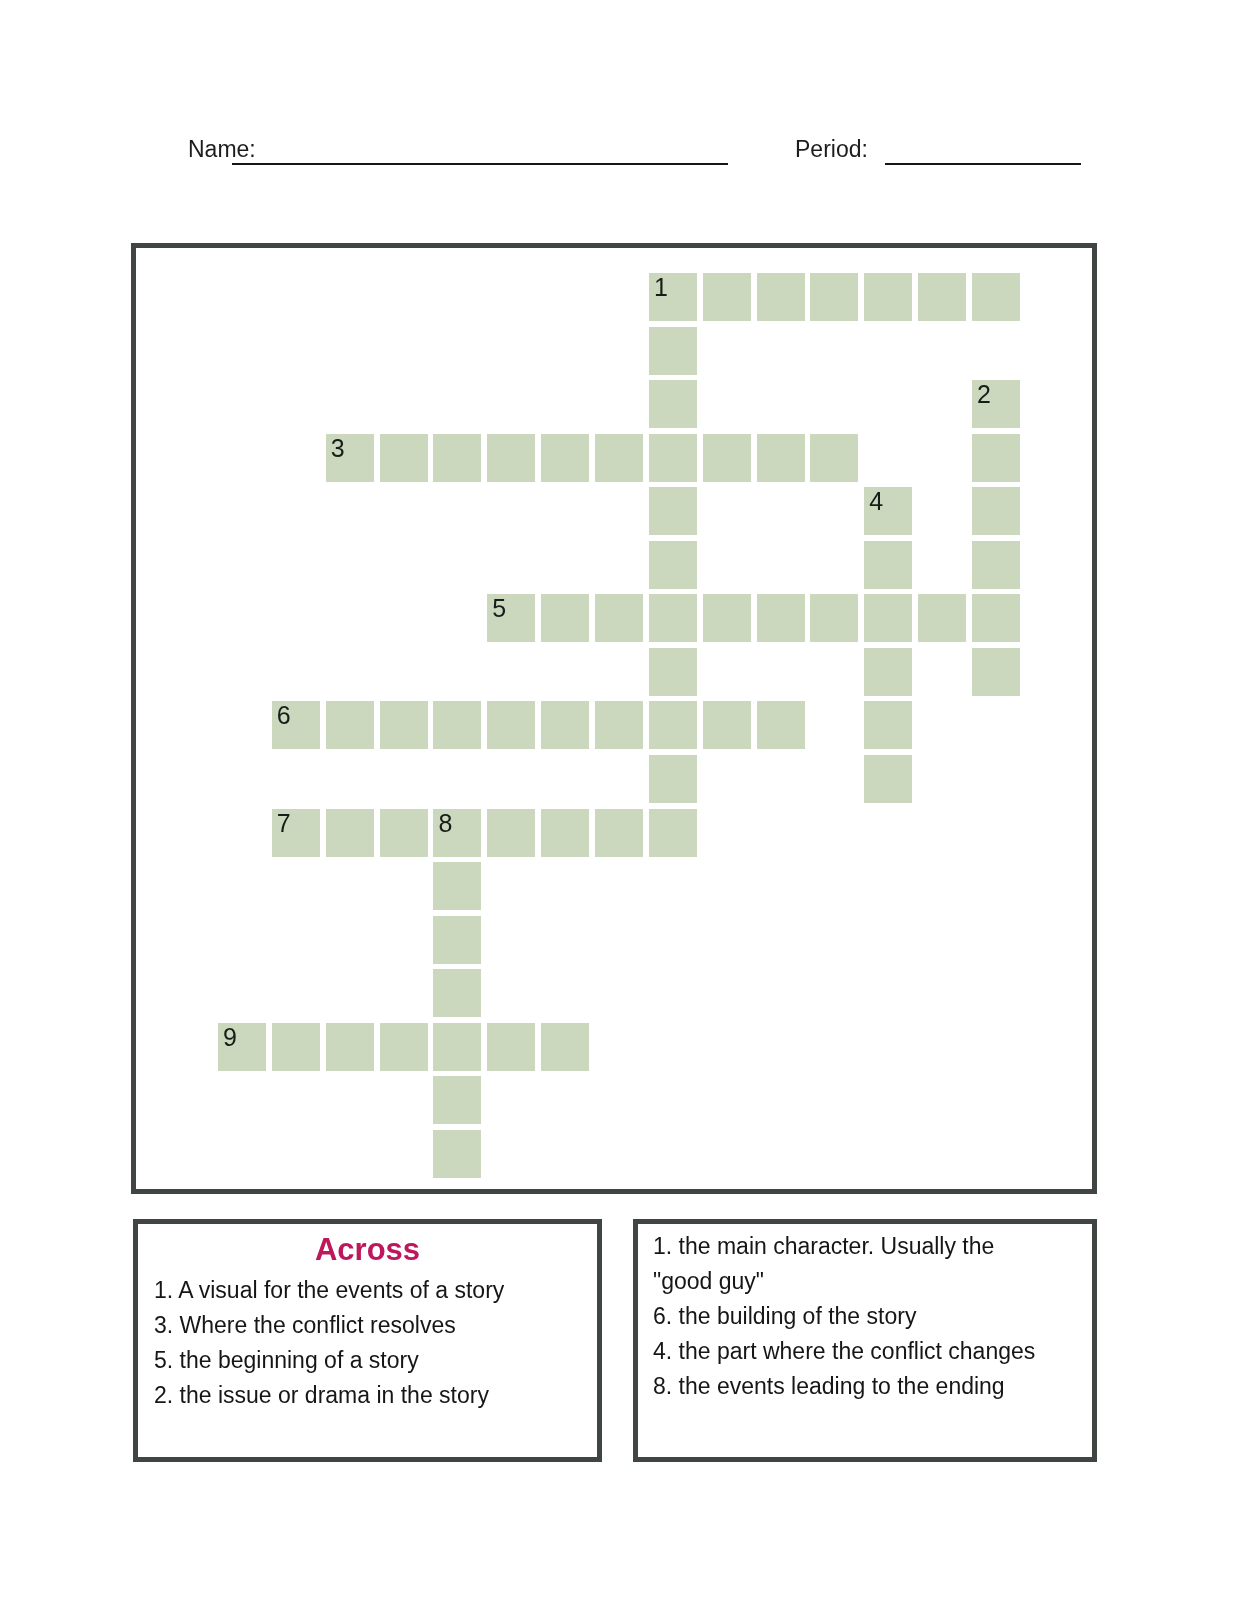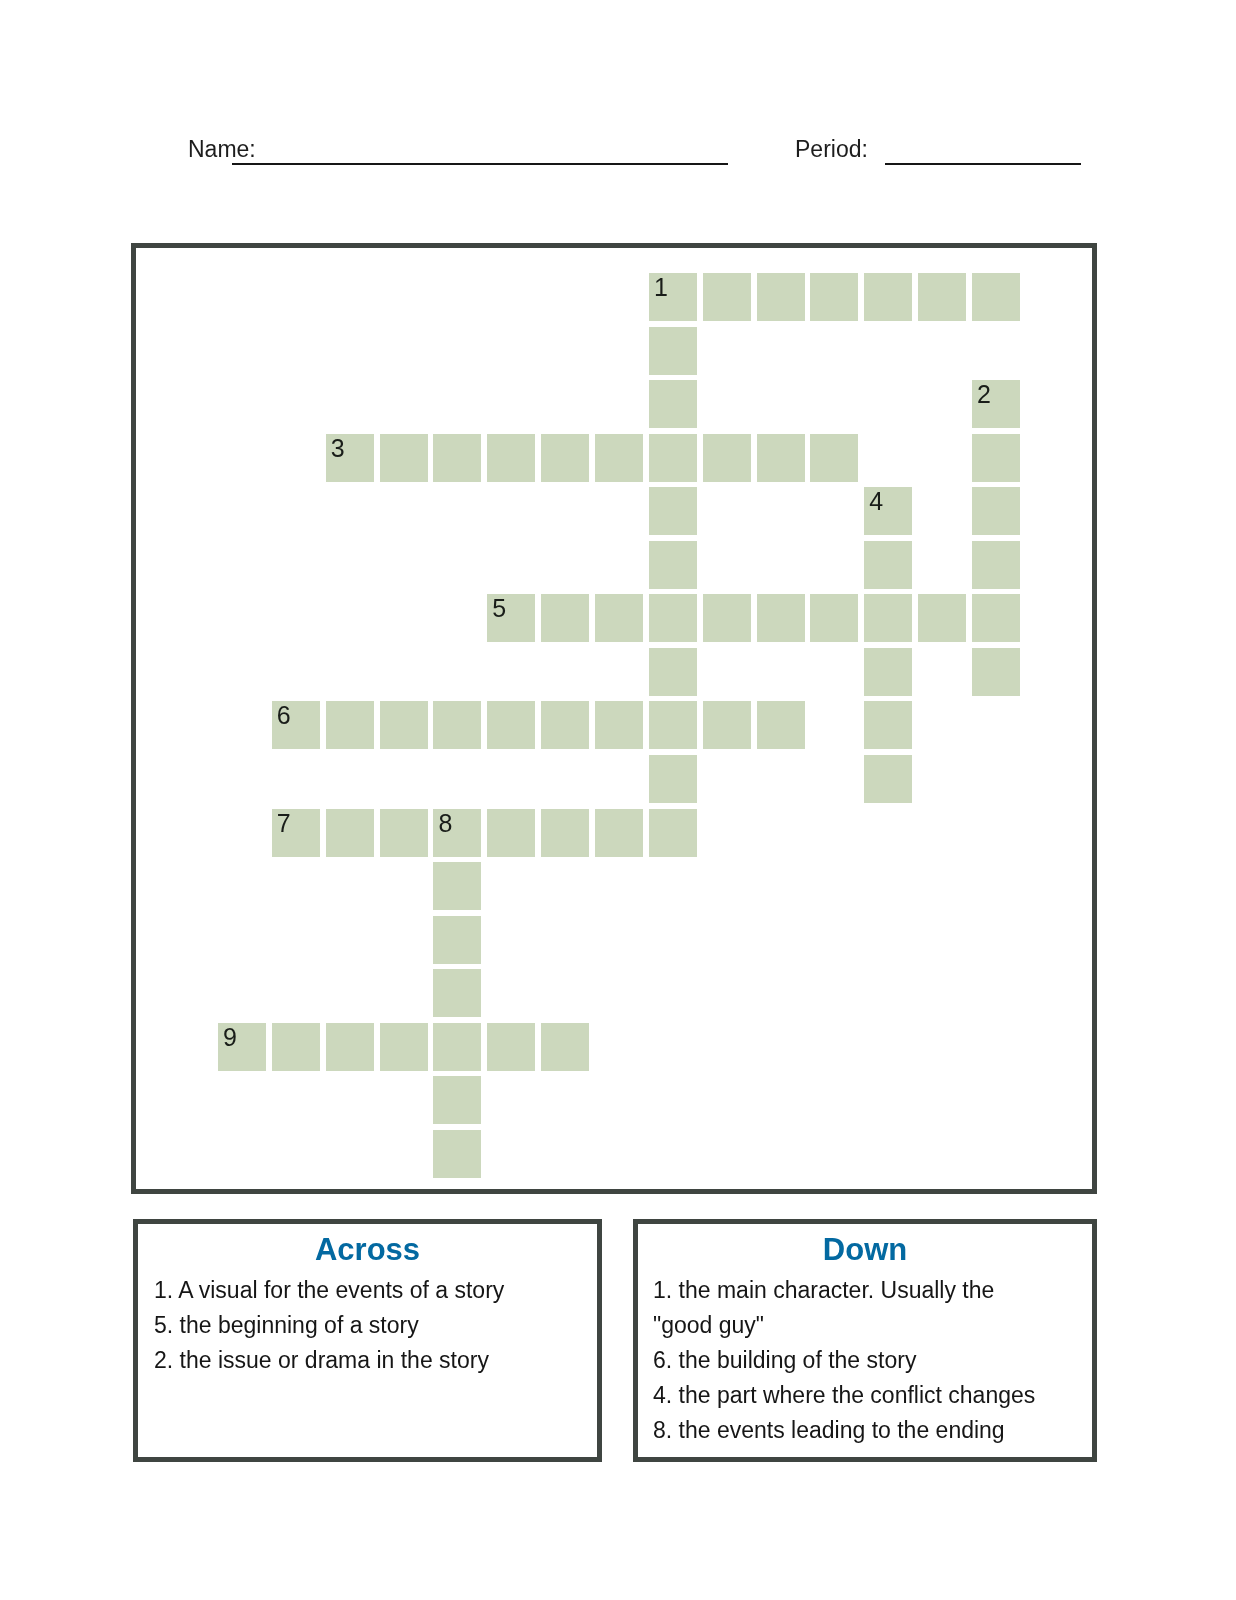--- a/index.html
+++ b/index.html
@@ -26,21 +26,21 @@
   .cell span{
     display:block;padding:1px 0 0 5px;font-size:25px;line-height:1.05;
     color:#191d19;
   }
   .clue-box{
     position:absolute;top:1219px;height:243px;border:5px solid var(--frame,#3f4541);
     box-sizing:border-box;background:#fff;
   }
   #across-box{left:133px;width:469px;}
   #down-box{left:633px;width:464px;}
-  .clue-heading{margin-top:8px;text-align:center;font-size:31px;font-weight:bold;color:#0369a1;}
+  .clue-heading{margin-top:8px;text-align:center;font-size:31px;font-weight:bold;color:#be185d;}
   .clue-list{margin-top:5px;padding:0 6px 0 16px;font-size:23px;line-height:35px;color:#161616;}
   #down-box .clue-list{padding-left:15px;}
   .clue{white-space:pre-line;}
 </style>
 </head>
 <body>
 
 <div class="page" style="--cell: #ccd8bd; --frame: #3f4541;">
 
   <span class="hdr-label" id="name-label">Name:</span>
@@ -142,27 +142,27 @@
       <div class="cell" style="left: 107.72px; top: 749.84px;"></div>
       <div class="cell" style="left: 161.58px; top: 749.84px;"></div>
       <div class="cell" style="left: 269.3px; top: 749.84px;"></div>
       <div class="cell" style="left: 323.16px; top: 749.84px;"></div>
     </div>
 
   <div class="clue-box" id="across-box">
     <div class="clue-heading">Across</div>
     <div class="clue-list">
       <div class="clue">1. A visual for the events of a story</div>
+      <div class="clue">3. Where the conflict resolves</div>
       <div class="clue">5. the beginning of a story</div>
       <div class="clue">2. the issue or drama in the story</div>
     </div>
   </div>
 
   <div class="clue-box" id="down-box">
-    <div class="clue-heading">Down</div>
     <div class="clue-list">
       <div class="clue">1. the main character. Usually the
 "good guy"</div>
       <div class="clue">6. the building of the story</div>
       <div class="clue">4. the part where the conflict changes</div>
       <div class="clue">8. the events leading to the ending</div>
     </div>
   </div>
 
 </div>

